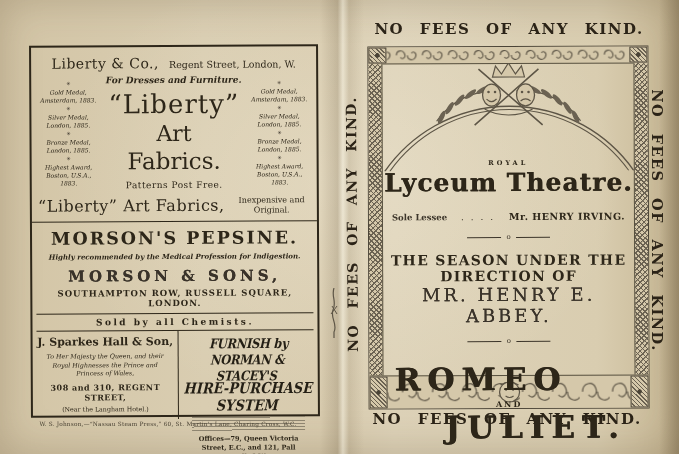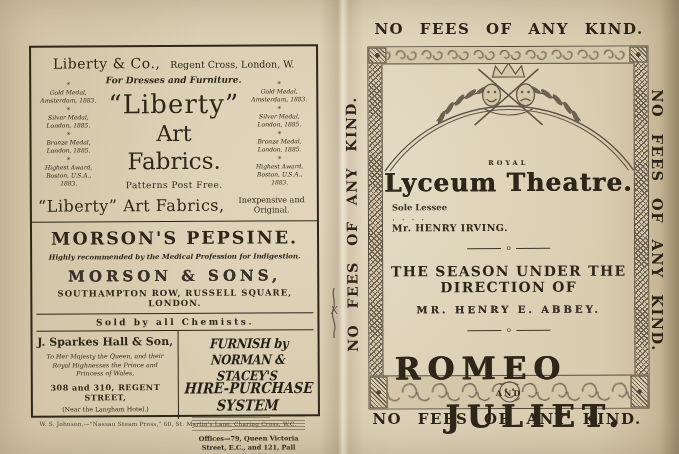--- a/index.html
+++ b/index.html
@@ -100,29 +100,29 @@
   .corner.tl{left:0; top:0; height:16px;}
   .corner.tr{right:0; top:0; height:16px;}
   .corner.bl{left:0; bottom:0; height:32px;}
   .corner.br{right:0; bottom:0; height:32px;}
 
   .content{position:absolute; left:13px; right:13px; top:16px; bottom:32px; text-align:center;}
   .arch{position:absolute; left:0; top:0;}
   .royal{font-size:6.5px; font-weight:bold; letter-spacing:3px; margin-top:96px;}
   .theatre{font-size:25px; font-weight:bold; letter-spacing:1px; margin-top:1px;
     text-shadow:.5px 0 0 #2d2619;}
-  .lessee{display:flex; align-items:baseline; padding:0 10px; margin-top:5px;flex-direction:column;}
+  .lessee{display:flex; align-items:baseline; padding:0 10px; margin-top:14px;}
   .lessee-label{font-size:8.5px; font-weight:bold; color:#3c352a;}
   .lessee-dots{flex:1; font-size:9px; letter-spacing:2px; color:#3c352a;}
   .lessee-name{font-size:9.5px; font-weight:bold; letter-spacing:.5px;}
   .orn-divider{display:flex; align-items:center; justify-content:center; gap:5px; margin-top:12px;}
   .orn-divider .line{display:block; width:34px; height:1px; background:#3c352a;}
   .orn-divider .knot{font-size:7px; color:#3c352a; line-height:1;}
   .season{font-size:14px; font-weight:bold; letter-spacing:1.3px; margin-top:11px;}
-  .director{font-size:10px; font-weight:bold; letter-spacing:3px; margin-top:9px; color:#3a332a;
+  .director{font-size:18px; font-weight:normal; letter-spacing:3px; color:#3a332a;
     text-shadow:0 0 .4px #3a332a;}
   .play{margin-top:16px; padding:0 6px;}
   .play-1{font-size:31px; font-weight:bold; letter-spacing:7px; text-align:left; padding-left:6px;
     text-shadow:.6px 0 0 #2d2619;}
   .play-and{font-size:8px; font-weight:bold; letter-spacing:2px; margin-top:2px;}
   .play-2{font-size:31px; font-weight:bold; letter-spacing:7px; text-align:right; padding-right:4px;
     margin-top:0px; text-shadow:.6px 0 0 #2d2619;}
   svg .ink{stroke:#5d5546; fill:none;}
 </style>
 </head>
@@ -135,21 +135,21 @@
     <path class="ink" d="M7,0 C4,8 10,14 6,22 C3,30 11,36 7,44 L7,50" stroke-width="1.2"></path>
     <path class="ink" d="M5,18 L10,26 M10,18 L4,26" stroke-width="1"></path>
   </svg>
   <div class="page-edge-right"></div>
 
   <div class="left-page">
 
     <div class="lib">
       <div class="lib-head">
         <span class="lib-name">Liberty &amp; Co.,</span>
-        <span class="lib-loc">Regent Cross, London, W.</span>
+        <span class="lib-loc">Regent Street, London, W.</span>
       </div>
       <div class="lib-mid">
         <div class="medal-col">
           <span class="medal-sep">✳</span>
           <div class="medal">Gold Medal, Amsterdam, 1883.</div>
           <span class="medal-sep">✳</span>
           <div class="medal">Silver Medal, London, 1885.</div>
           <span class="medal-sep">✳</span>
           <div class="medal">Bronze Medal, London, 1885.</div>
           <span class="medal-sep">✳</span>

